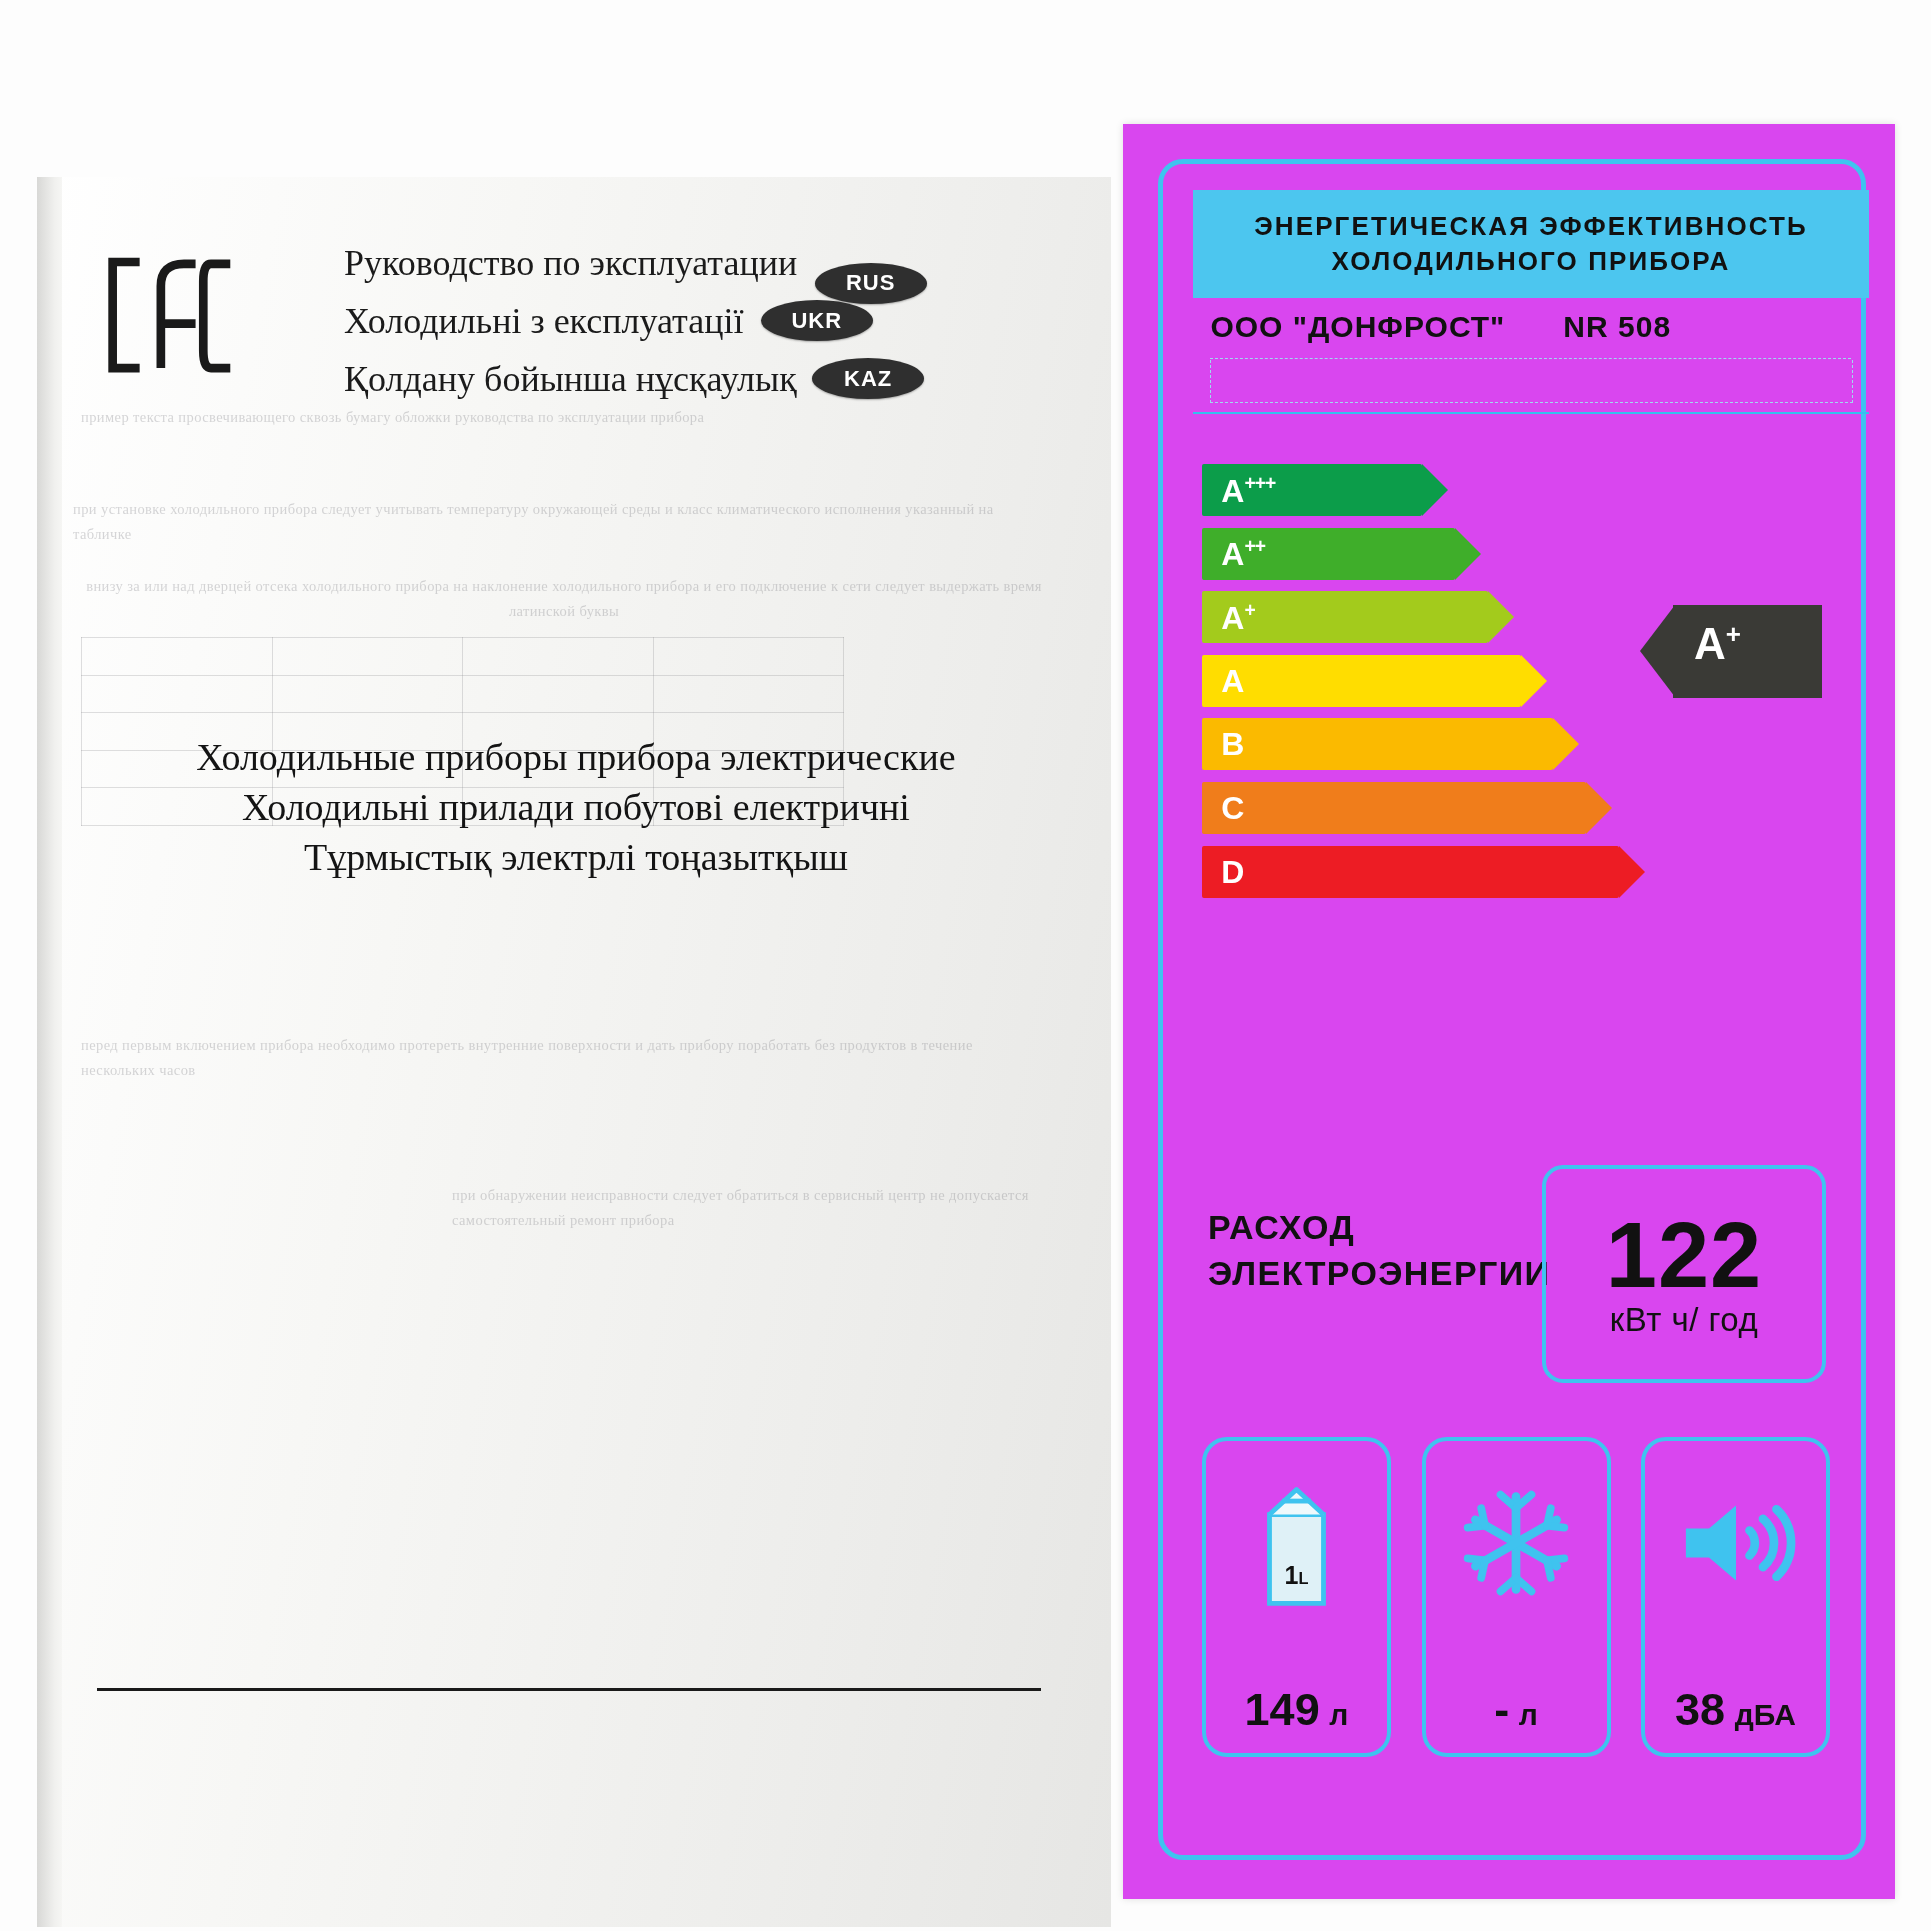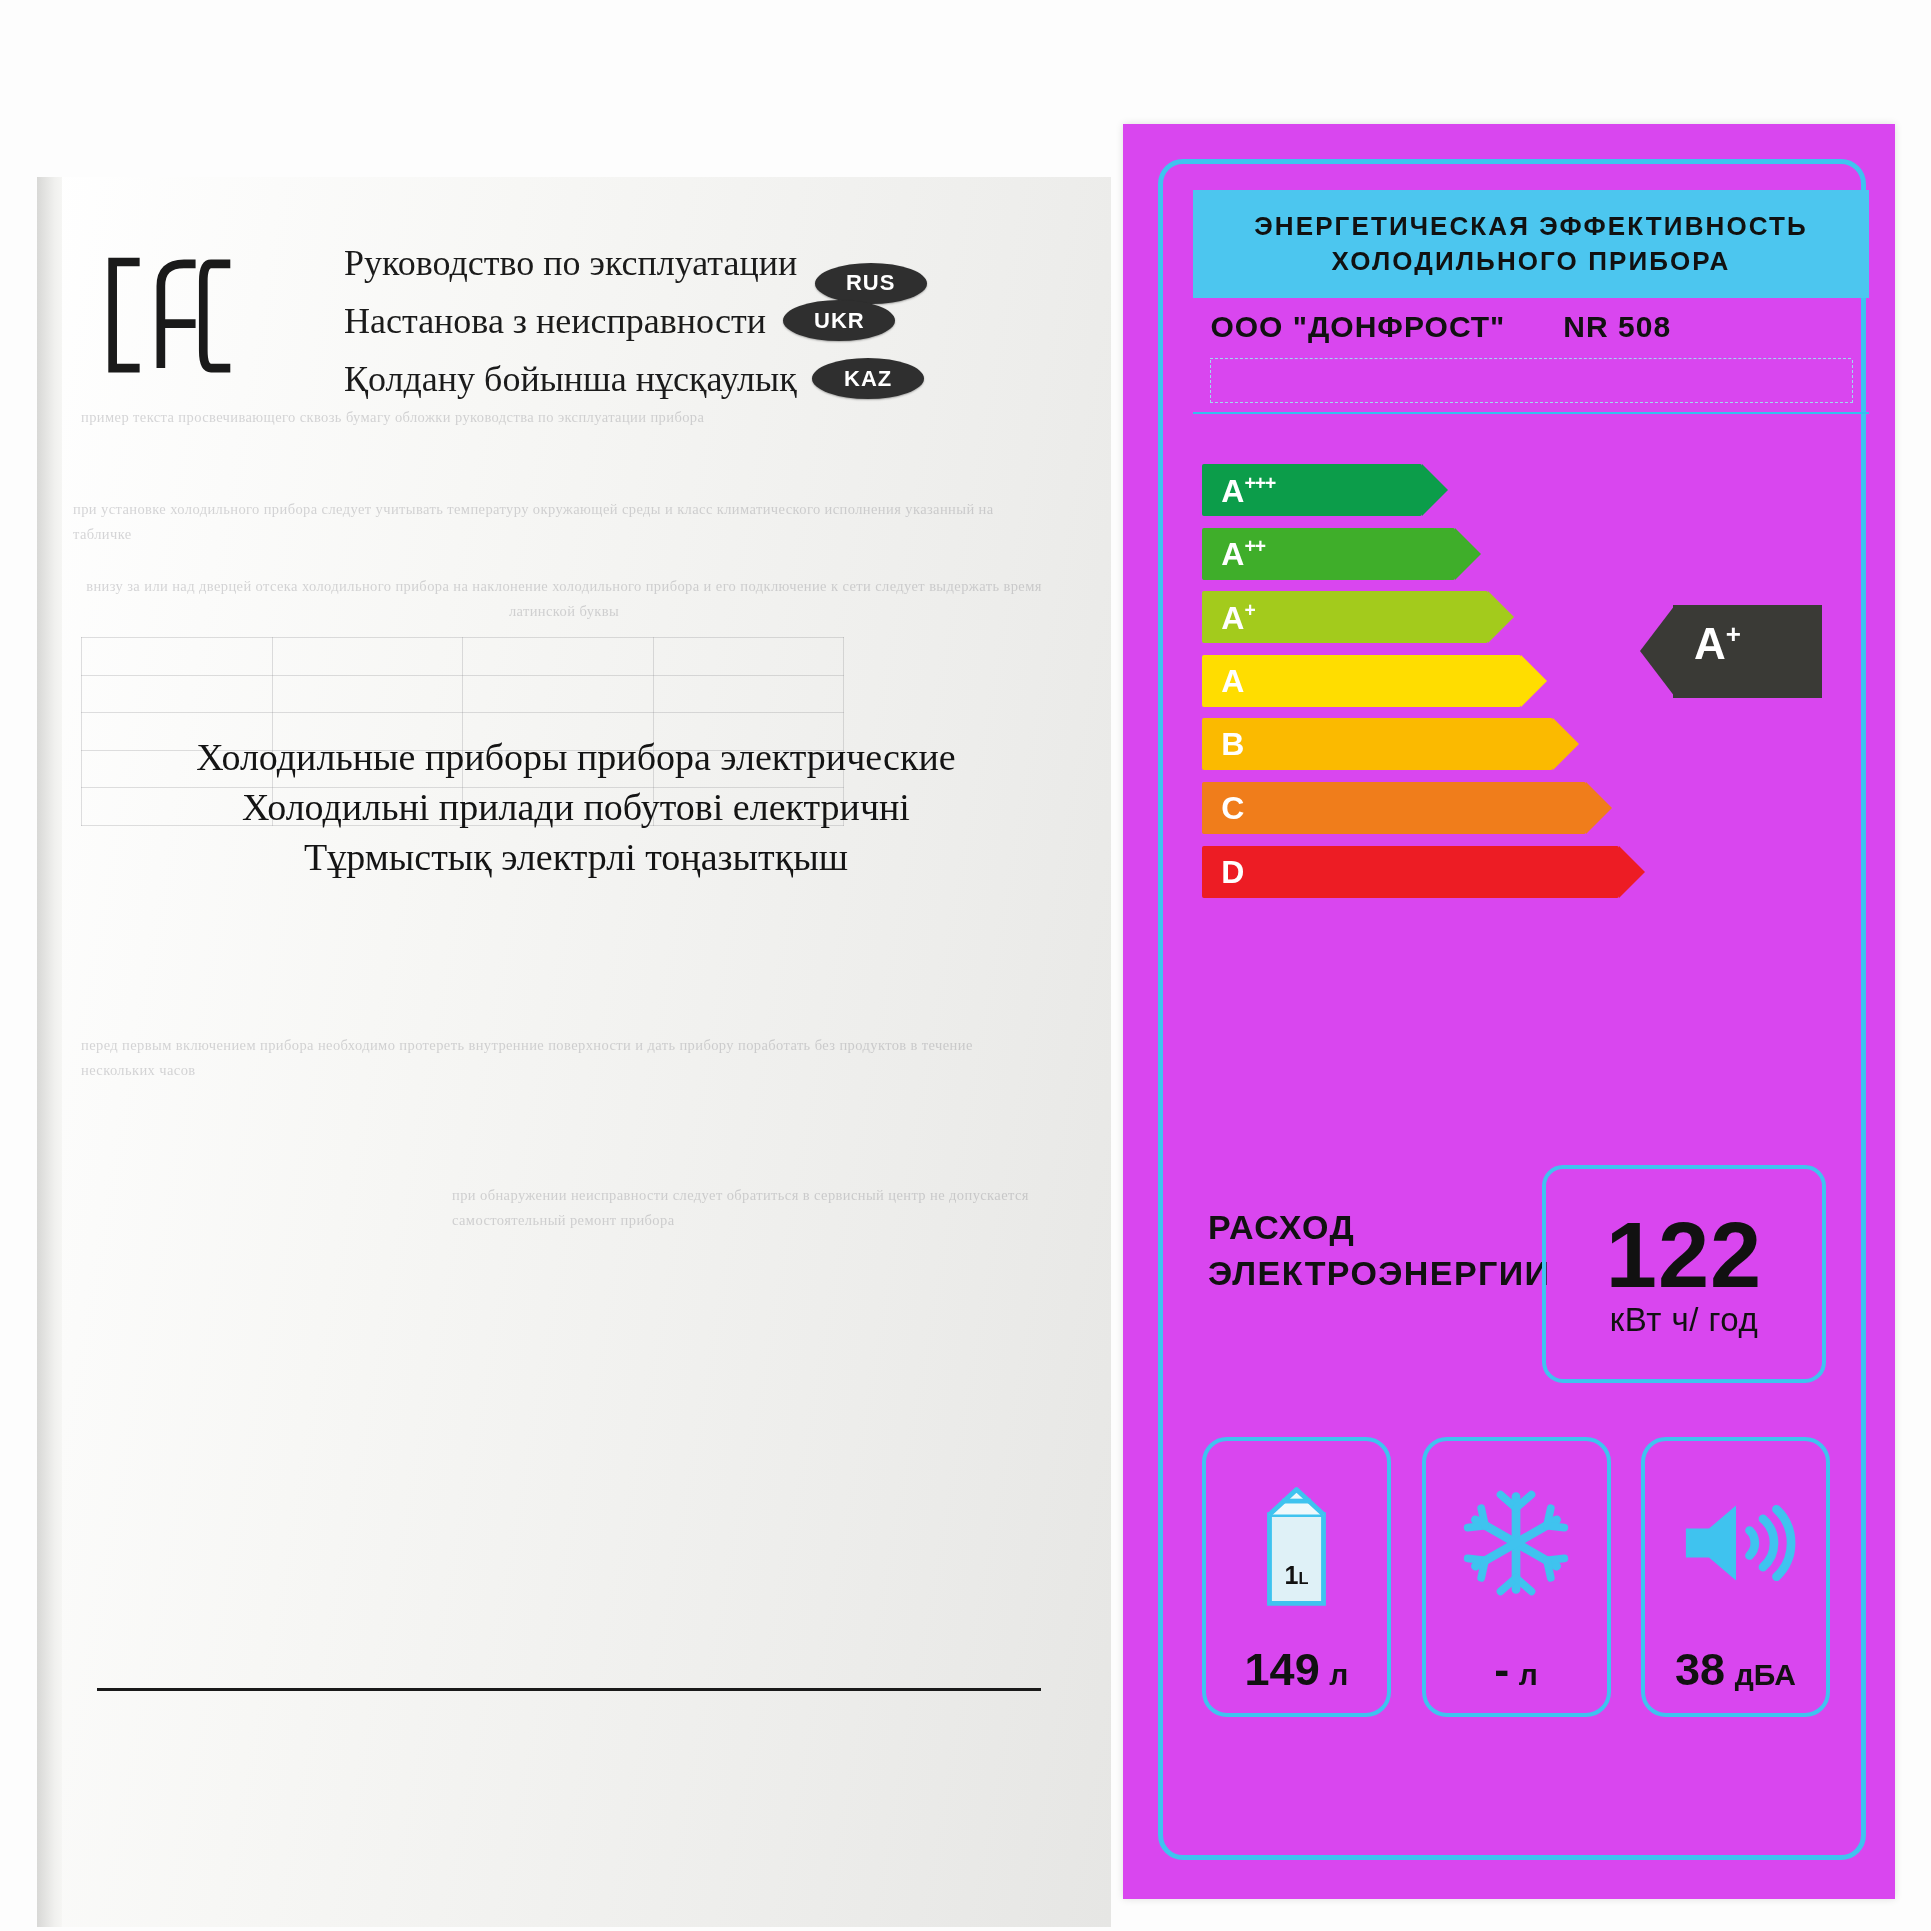--- a/index.html
+++ b/index.html
@@ -358,21 +358,21 @@
   .tiles {
     position: absolute;
     left: 79px;
     top: 1313px;
     width: 628px;
     display: flex;
     justify-content: space-between;
   }
   .tile {
     width: 189px;
-    height: 280px;
+    height: 320px;
     border: 4.8px solid #3fc3ef;
     border-radius: 25px;
     display: flex;
     flex-direction: column;
     align-items: center;
     justify-content: flex-end;
     padding-bottom: 17.4px;
     box-sizing: border-box;
     position: relative;
   }
@@ -421,21 +421,21 @@
         </g>
       </svg>
     </div>
 
     <div class="lang-block">
       <div class="lang-row r1">
         <div class="lang-text">Руководство по эксплуатации</div>
         <div class="lang-badge">RUS</div>
       </div>
       <div class="lang-row r2">
-        <div class="lang-text">Настанова з неисправности</div>
+        <div class="lang-text">Холодильні з експлуатації</div>
         <div class="lang-badge">UKR</div>
       </div>
       <div class="lang-row r3">
         <div class="lang-text">Қолдану бойынша нұсқаулық</div>
         <div class="lang-badge">KAZ</div>
       </div>
     </div>
 
     <div class="ghost blk1">пример текста просвечивающего сквозь бумагу обложки руководства по эксплуатации прибора</div>
     <div class="ghost blk2">при установке холодильного прибора следует учитывать температуру окружающей среды и класс климатического исполнения указанный на табличке</div>

